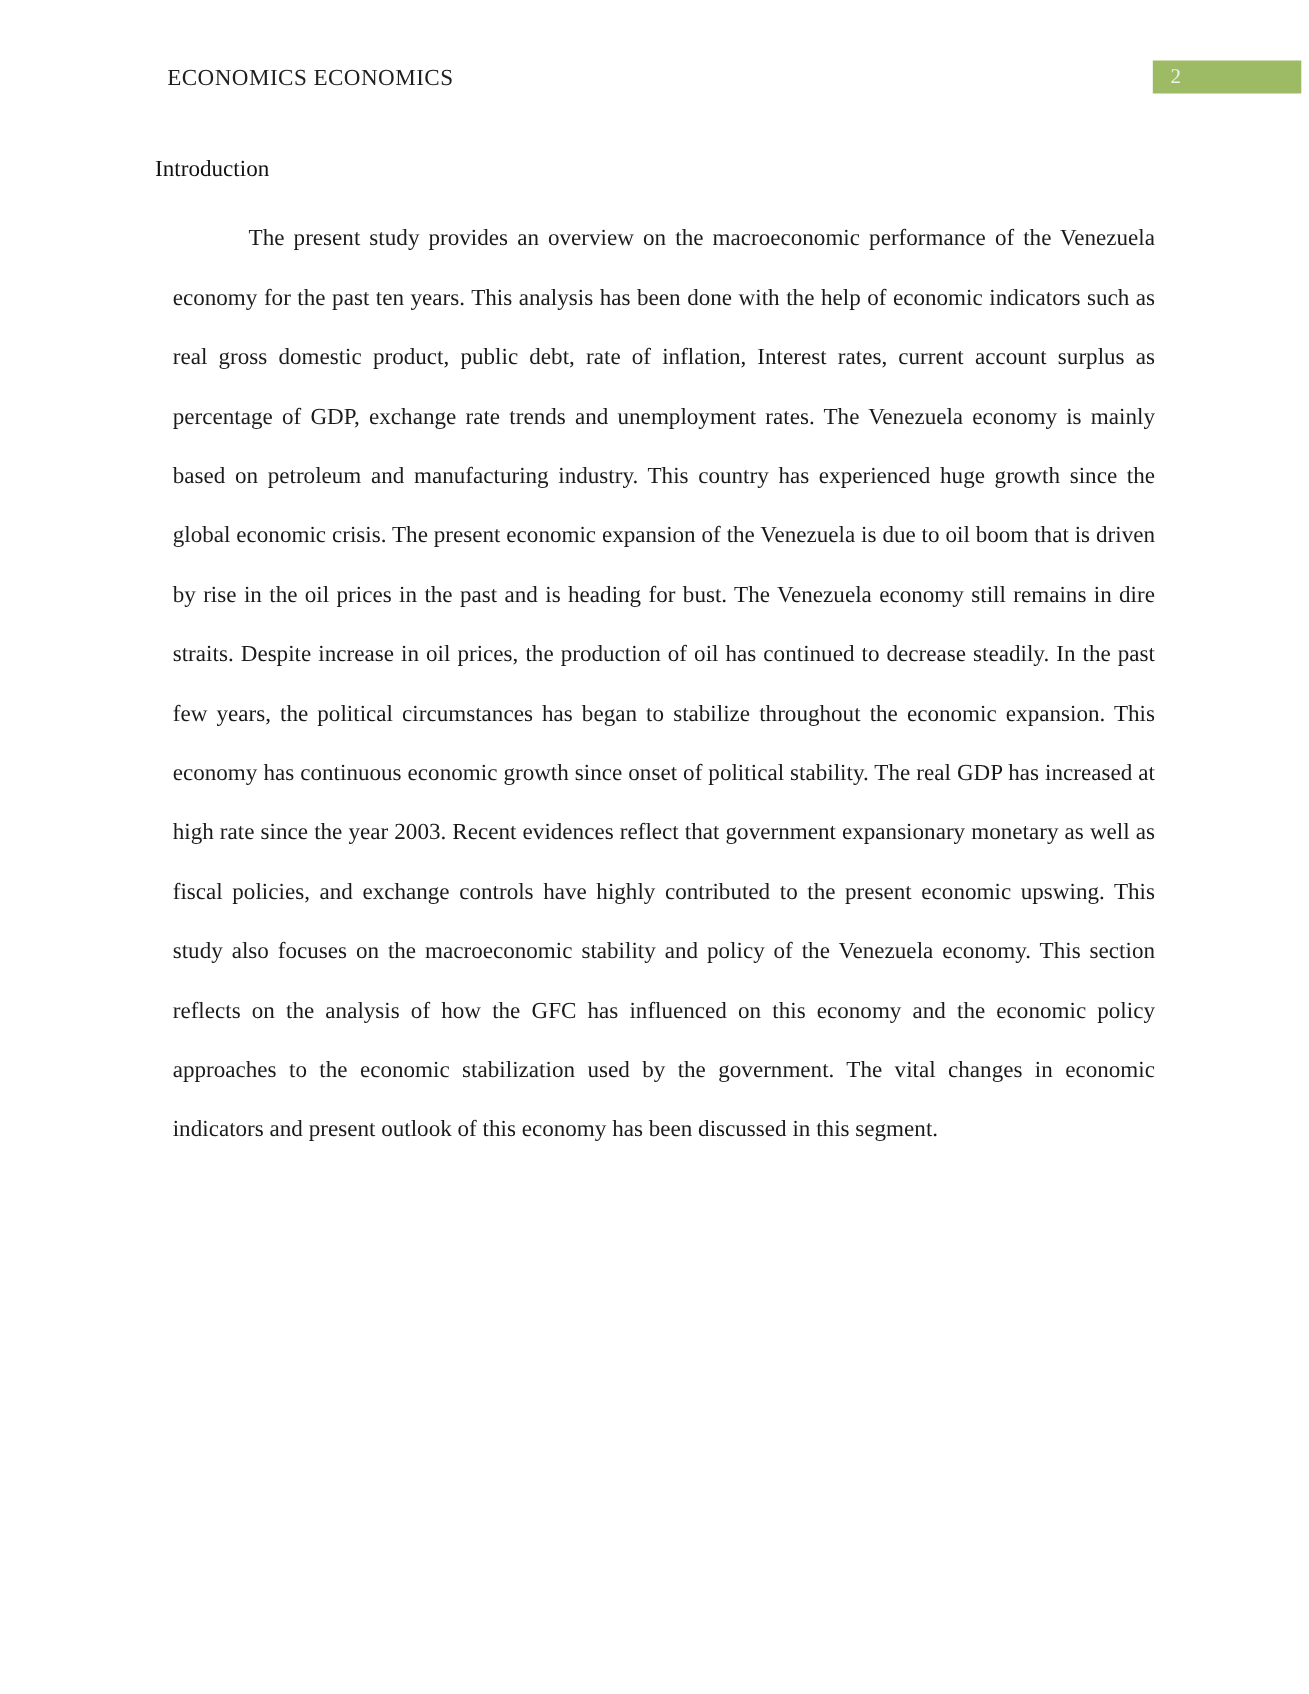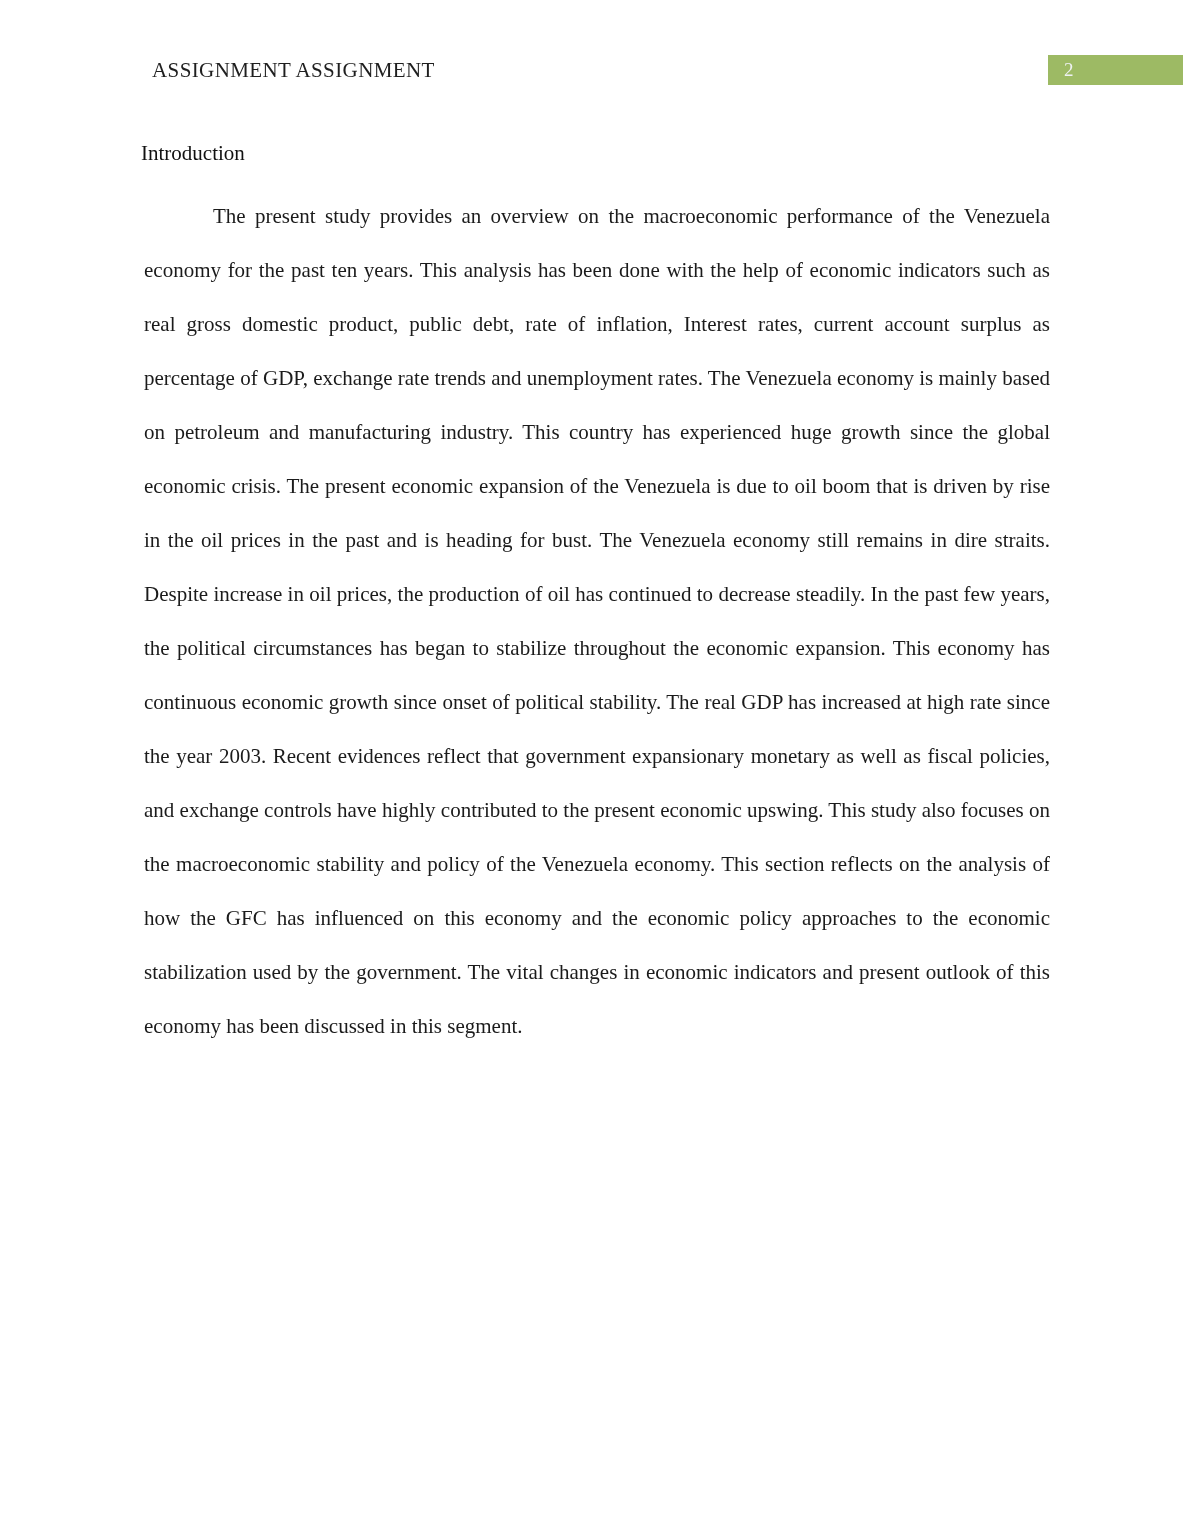--- a/index.html
+++ b/index.html
@@ -54,35 +54,35 @@
     width: 909px;
   }
   .section-heading {
     margin: 0;
     font-size: 21px;
     line-height: 28px;
     font-weight: normal;
     color: #111111;
   }
   .paragraph {
-    margin: 22px 0 0 3px;
+    margin: 22px 0 0 16px;
     font-size: 21px;
     line-height: 54px;
     text-align: justify;
     text-indent: 69px;
     color: #1b1b1b;
   }
 </style>
 </head>
 <body>
 
 <div class="page">
 
   <div class="doc-header">
-    <div class="header-title" data-bind="header.title">ASSIGNMENT ASSIGNMENT</div>
+    <div class="header-title" data-bind="header.title">ECONOMICS ECONOMICS</div>
     <div class="page-number-box" data-bind-bg="header.badge_color" style="background-color: rgb(157, 186, 100);">
       <span class="page-number" data-bind="header.page_number">2</span>
     </div>
   </div>
 
   <div class="doc-body">
     <h2 class="section-heading" data-bind="body.heading">Introduction</h2>
     <p class="paragraph" data-bind="body.paragraph">The present study provides an overview on the macroeconomic performance of the Venezuela economy for the past ten years. This analysis has been done with the help of economic indicators such as real gross domestic product, public debt, rate of inflation, Interest rates, current account surplus as percentage of GDP, exchange rate trends and unemployment rates. The Venezuela economy is mainly based on petroleum and manufacturing industry. This country has experienced huge growth since the global economic crisis. The present economic expansion of the Venezuela is due to oil boom that is driven by rise in the oil prices in the past and is heading for bust. The Venezuela economy still remains in dire straits. Despite increase in oil prices, the production of oil has continued to decrease steadily. In the past few years, the political circumstances has began to stabilize throughout the economic expansion. This economy has continuous economic growth since onset of political stability. The real GDP has increased at high rate since the year 2003. Recent evidences reflect that government expansionary monetary as well as fiscal policies, and exchange controls have highly contributed to the present economic upswing. This study also focuses on the macroeconomic stability and policy of the Venezuela economy. This section reflects on the analysis of how the GFC has influenced on this economy and the economic policy approaches to the economic stabilization used by the government. The vital changes in economic indicators and present outlook of this economy has been discussed in this segment.</p>
   </div>
 

